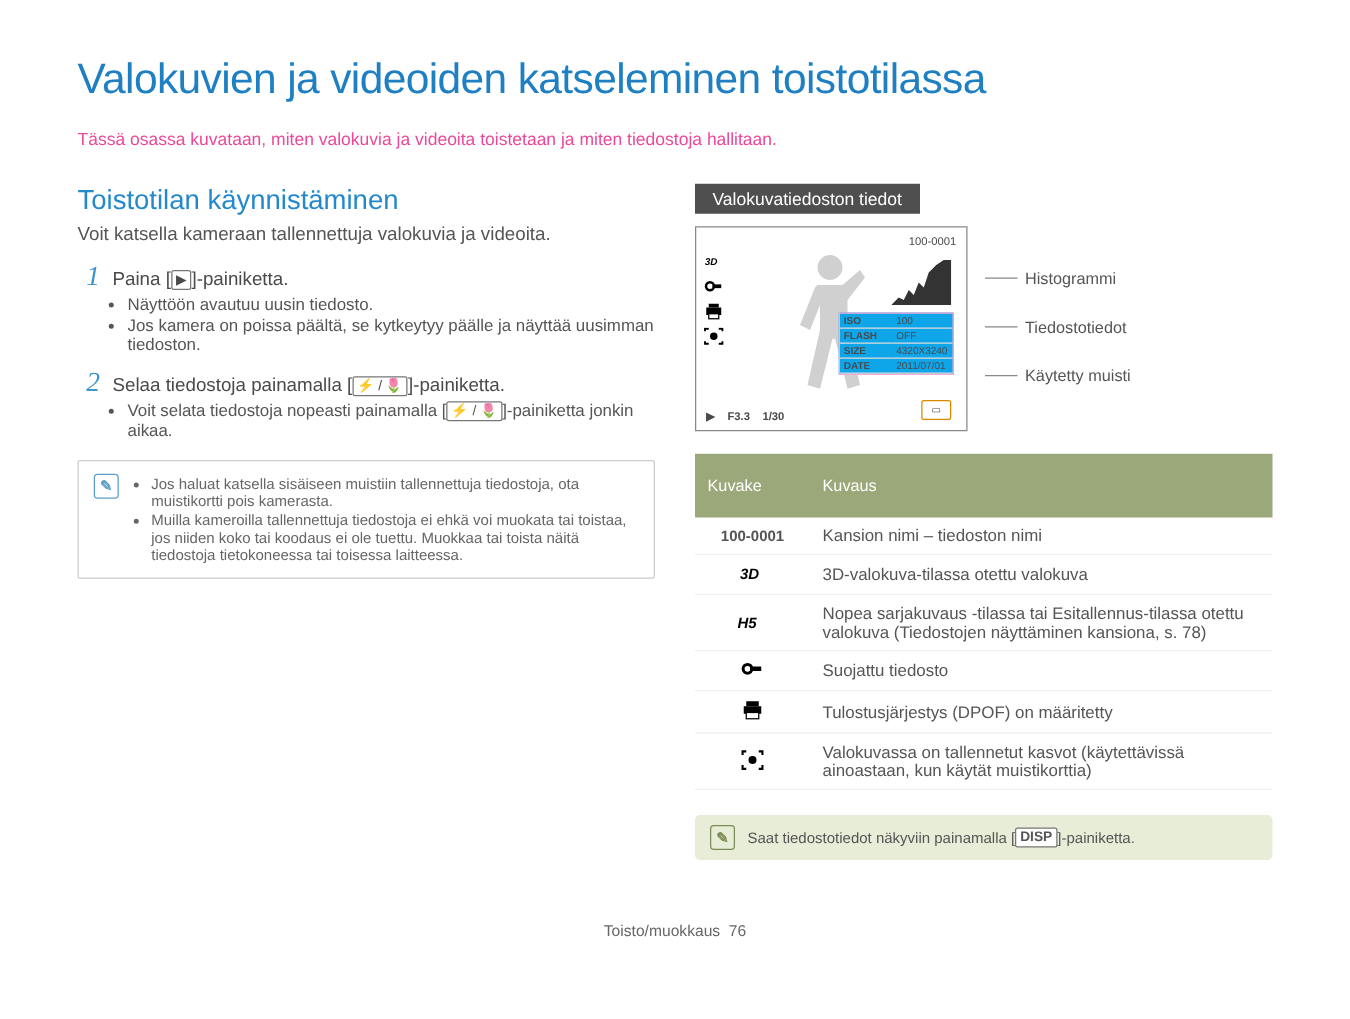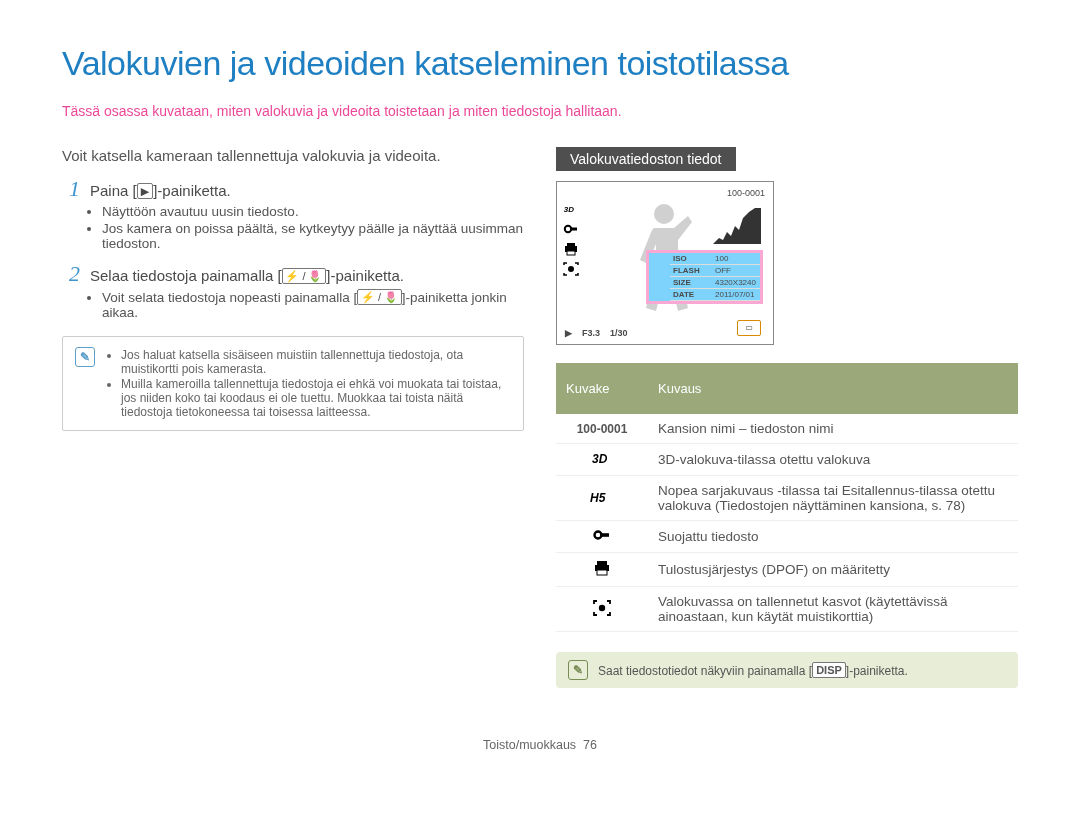--- a/index.html
+++ b/index.html
@@ -158,25 +158,24 @@
     left: 72px;
     top: 14px;
     width: 70px;
     height: 120px;
     color: #bbb;
   }
   .info-box {
     position: absolute;
     right: 10px;
     top: 68px;
-    border: 3px solid #f9a8d4;
+    border: 1px solid #f9a8d4;
     width: 90px;
     font-size: 8px;
-    background: #7dd3fc;
-    padding-left: 21px;
+    background: #0ea5e9;
   }
   .info-box table { width: 100%; border-collapse: collapse; }
   .info-box td { padding: 1px 3px; border-bottom: 1px solid #ddd; }
   .info-box td:first-child { font-weight: bold; width: 36px; }
   .histo {
     position: absolute;
     right: 12px;
     top: 26px;
     width: 48px;
     height: 36px;
@@ -274,20 +273,21 @@
 <body>
 
 <div class="page">
 
   <h1 class="title">Valokuvien ja videoiden katseleminen toistotilassa</h1>
   <p class="intro">Tässä osassa kuvataan, miten valokuvia ja videoita toistetaan ja miten tiedostoja hallitaan.</p>
 
   <div class="cols">
 
     <div class="col-left">
+      <h2 class="subhead">Toistotilan käynnistäminen</h2>
       <p class="lead">Voit katsella kameraan tallennettuja valokuvia ja videoita.</p>
 
       <div class="step">
         <span class="step-num">1</span>
         <span class="step-text">
           <span>Paina [</span><span class="key">▶</span><span>]-painiketta.</span>
         </span>
       </div>
       <ul class="bullets">
         <li>Näyttöön avautuu uusin tiedosto.</li>
@@ -386,20 +386,34 @@
 
           <div class="mem-icon">▭</div>
 
           <div class="bottom-info">
             <span>▶</span>
             <span>F3.3</span>
             <span>1/30</span>
           </div>
         </div>
 
+        <div class="callouts">
+          <div class="co">
+              <span class="line"></span>
+              <span>Histogrammi</span>
+            </div>
+          <div class="co">
+              <span class="line"></span>
+              <span>Tiedostotiedot</span>
+            </div>
+          <div class="co">
+              <span class="line"></span>
+              <span>Käytetty muisti</span>
+            </div>
+        </div>
       </div>
 
       <table class="legend">
         <thead>
           <tr>
             <th>Kuvake</th>
             <th>Kuvaus</th>
           </tr>
         </thead>
         <tbody>

